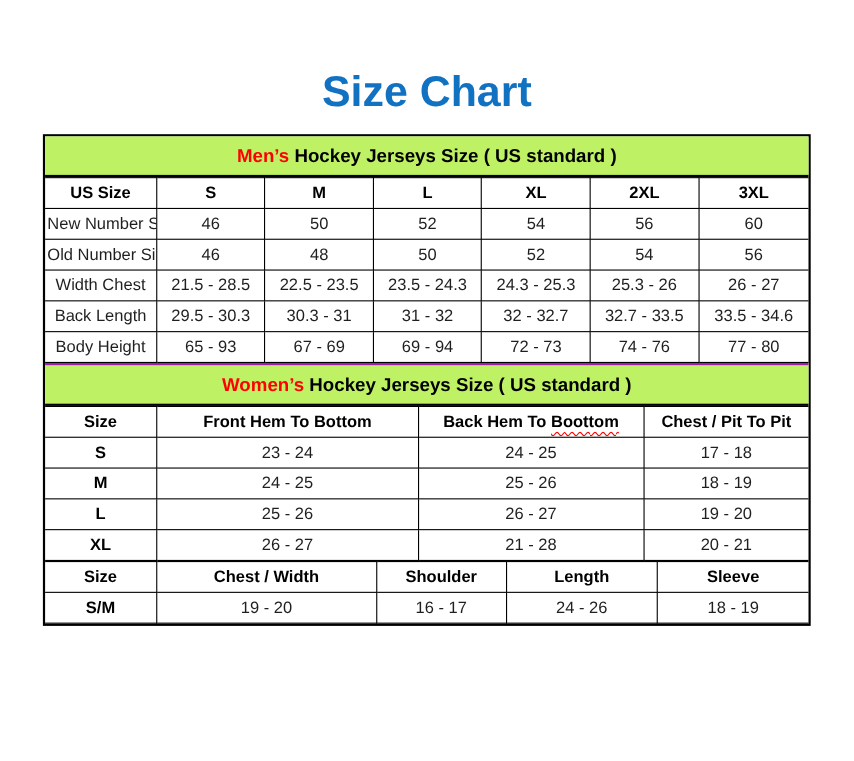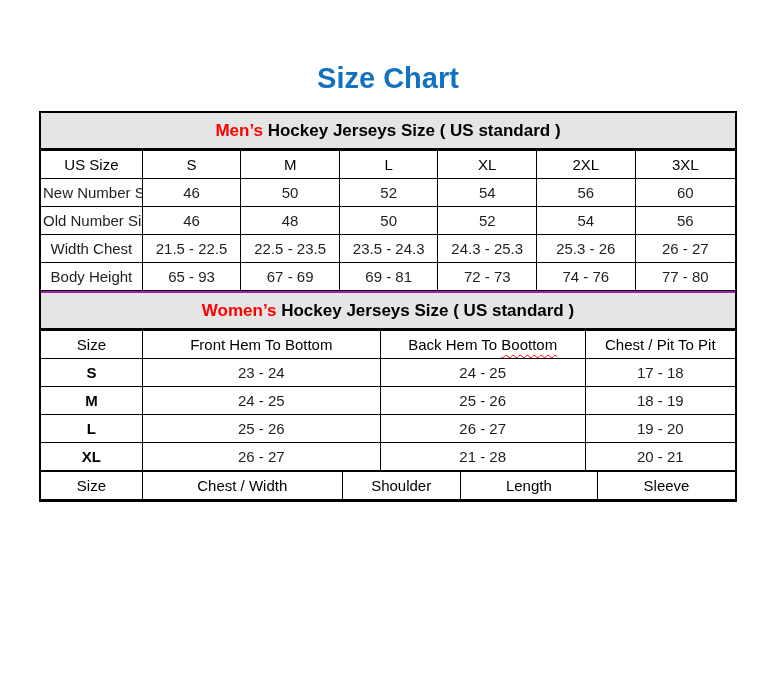--- a/index.html
+++ b/index.html
@@ -11,31 +11,31 @@
     overflow: hidden;
     font-family: "Liberation Sans", sans-serif;
   }
   .page { width: 776px; height: 692px; }
   .title {
     margin: 0;
     padding-top: 62px;
     padding-bottom: 16px;
     text-align: center;
     color: #1272c2;
-    font-size: 29px;
+    font-size: 39px;
     font-weight: 700;
     letter-spacing: 0px;
   }
   .chart {
     width: 694px;
     margin: 0 auto;
     border: 2px solid #000000;
   }
   .band {
-    background: #e5e5e5;
+    background: #bef264;
     text-align: center;
     font-size: 17px;
     font-weight: 700;
     color: #000000;
     padding: 8px 0 7px 0;
     border-bottom: 2px solid #000000;
   }
   .band.mid { border-top: 2px solid #a21caf; }
   .accent { color: #ff0000; }
   table {
@@ -46,21 +46,21 @@
   th, td {
     border: 1px solid #000000;
     text-align: center;
     vertical-align: middle;
     font-size: 15px;
     padding: 5px 2px;
     color: #1f1f1f;
     overflow: hidden;
     white-space: nowrap;
   }
-  th { font-weight: 400; color: #000000; }
+  th { font-weight: 700; color: #000000; }
   td.bold-label { font-weight: 700; color: #000000; }
   
   table tr > *:first-child { border-left: none; }
   table tr > *:last-child { border-right: none; }
   table tr:last-child > * { border-bottom-width: 1px; }
   .misspell {
     text-decoration: underline;
     text-decoration-style: wavy;
     text-decoration-color: #ff0000;
     text-decoration-thickness: 1px;
@@ -112,32 +112,41 @@
           <td>Old Number Size</td>
           <td>46</td>
           <td>48</td>
           <td>50</td>
           <td>52</td>
           <td>54</td>
           <td>56</td>
         </tr>
         <tr>
           <td>Width Chest</td>
-          <td>21.5 - 22.5</td>
+          <td>21.5 - 28.5</td>
           <td>22.5 - 23.5</td>
           <td>23.5 - 24.3</td>
           <td>24.3 - 25.3</td>
           <td>25.3 - 26</td>
           <td>26 - 27</td>
         </tr>
         <tr>
+          <td>Back Length</td>
+          <td>29.5 - 30.3</td>
+          <td>30.3 - 31</td>
+          <td>31 - 32</td>
+          <td>32 - 32.7</td>
+          <td>32.7 - 33.5</td>
+          <td>33.5 - 34.6</td>
+        </tr>
+        <tr>
           <td>Body Height</td>
           <td>65 - 93</td>
           <td>67 - 69</td>
-          <td>69 - 81</td>
+          <td>69 - 94</td>
           <td>72 - 73</td>
           <td>74 - 76</td>
           <td>77 - 80</td>
         </tr>
       </tbody>
     </table>
 
     <div class="band mid">
       <span class="accent">Women’s</span><span> Hockey Jerseys Size ( US standard )</span>
     </div>
@@ -191,17 +200,24 @@
           <col style="width:19.8%">
       </colgroup>
       <tbody>
         <tr>
           <th>Size</th>
           <th>Chest / Width</th>
           <th>Shoulder</th>
           <th>Length</th>
           <th>Sleeve</th>
         </tr>
+        <tr>
+          <td class="bold-label">S/M</td>
+          <td>19 - 20</td>
+          <td>16 - 17</td>
+          <td>24 - 26</td>
+          <td>18 - 19</td>
+        </tr>
       </tbody>
     </table>
 
   </div>
 </div>
 
 </body></html>

